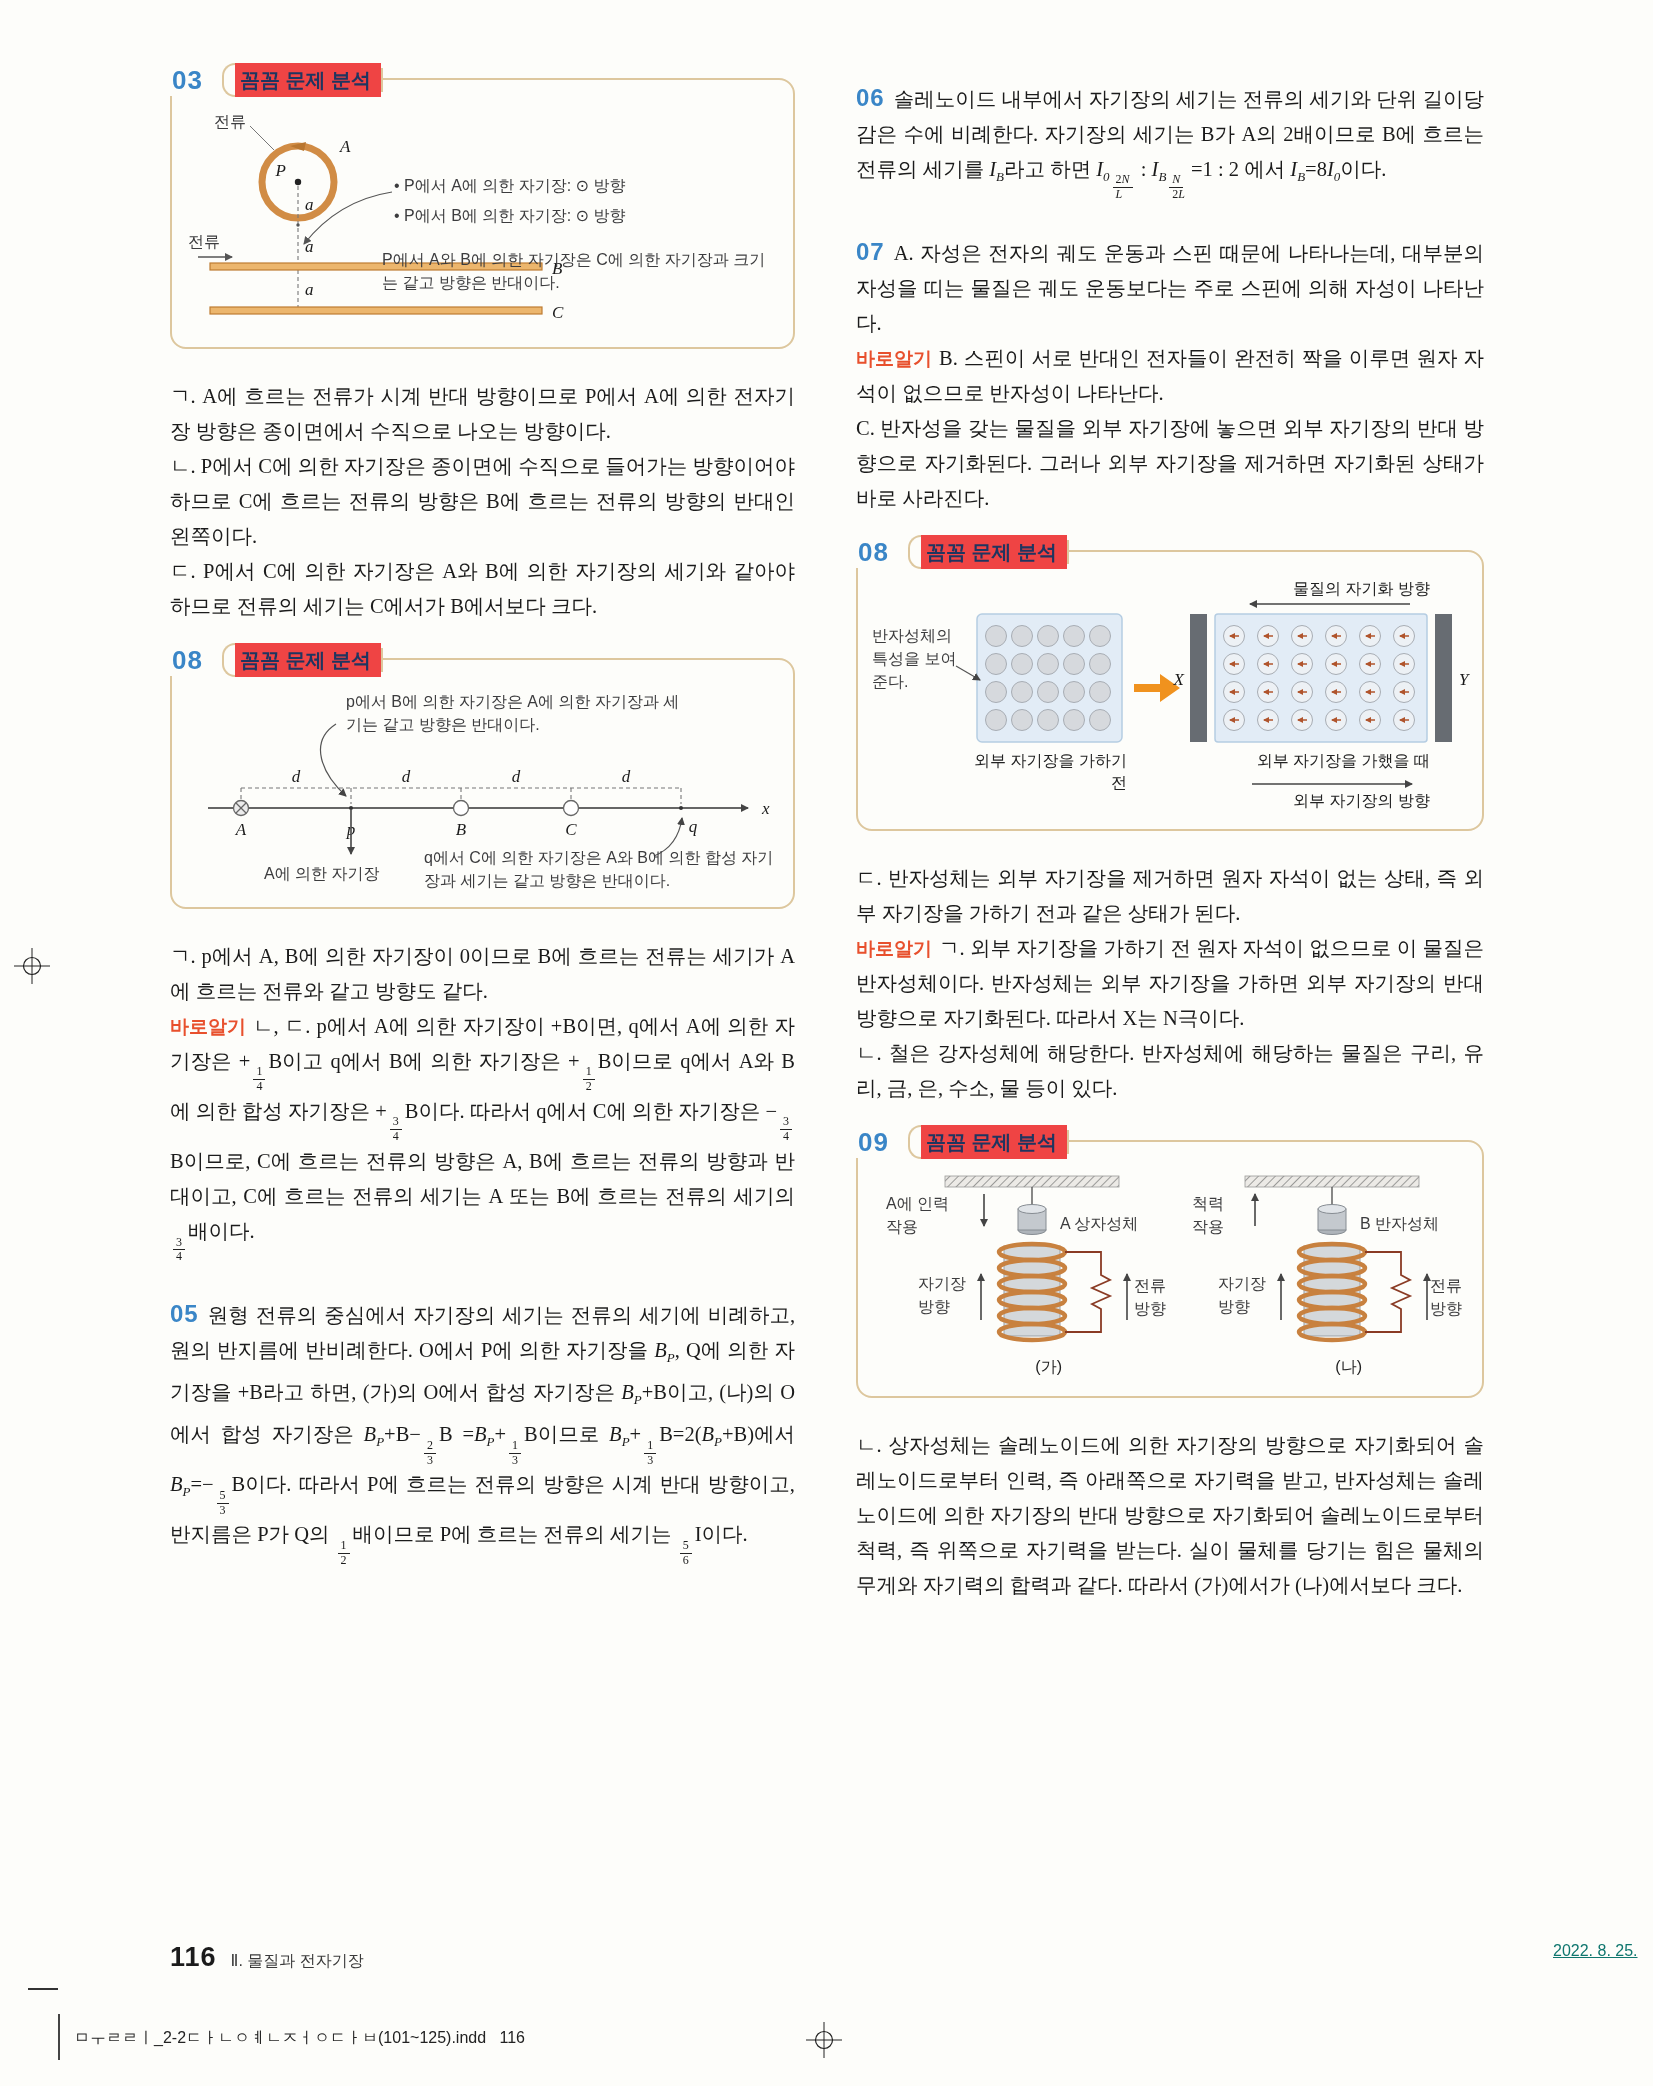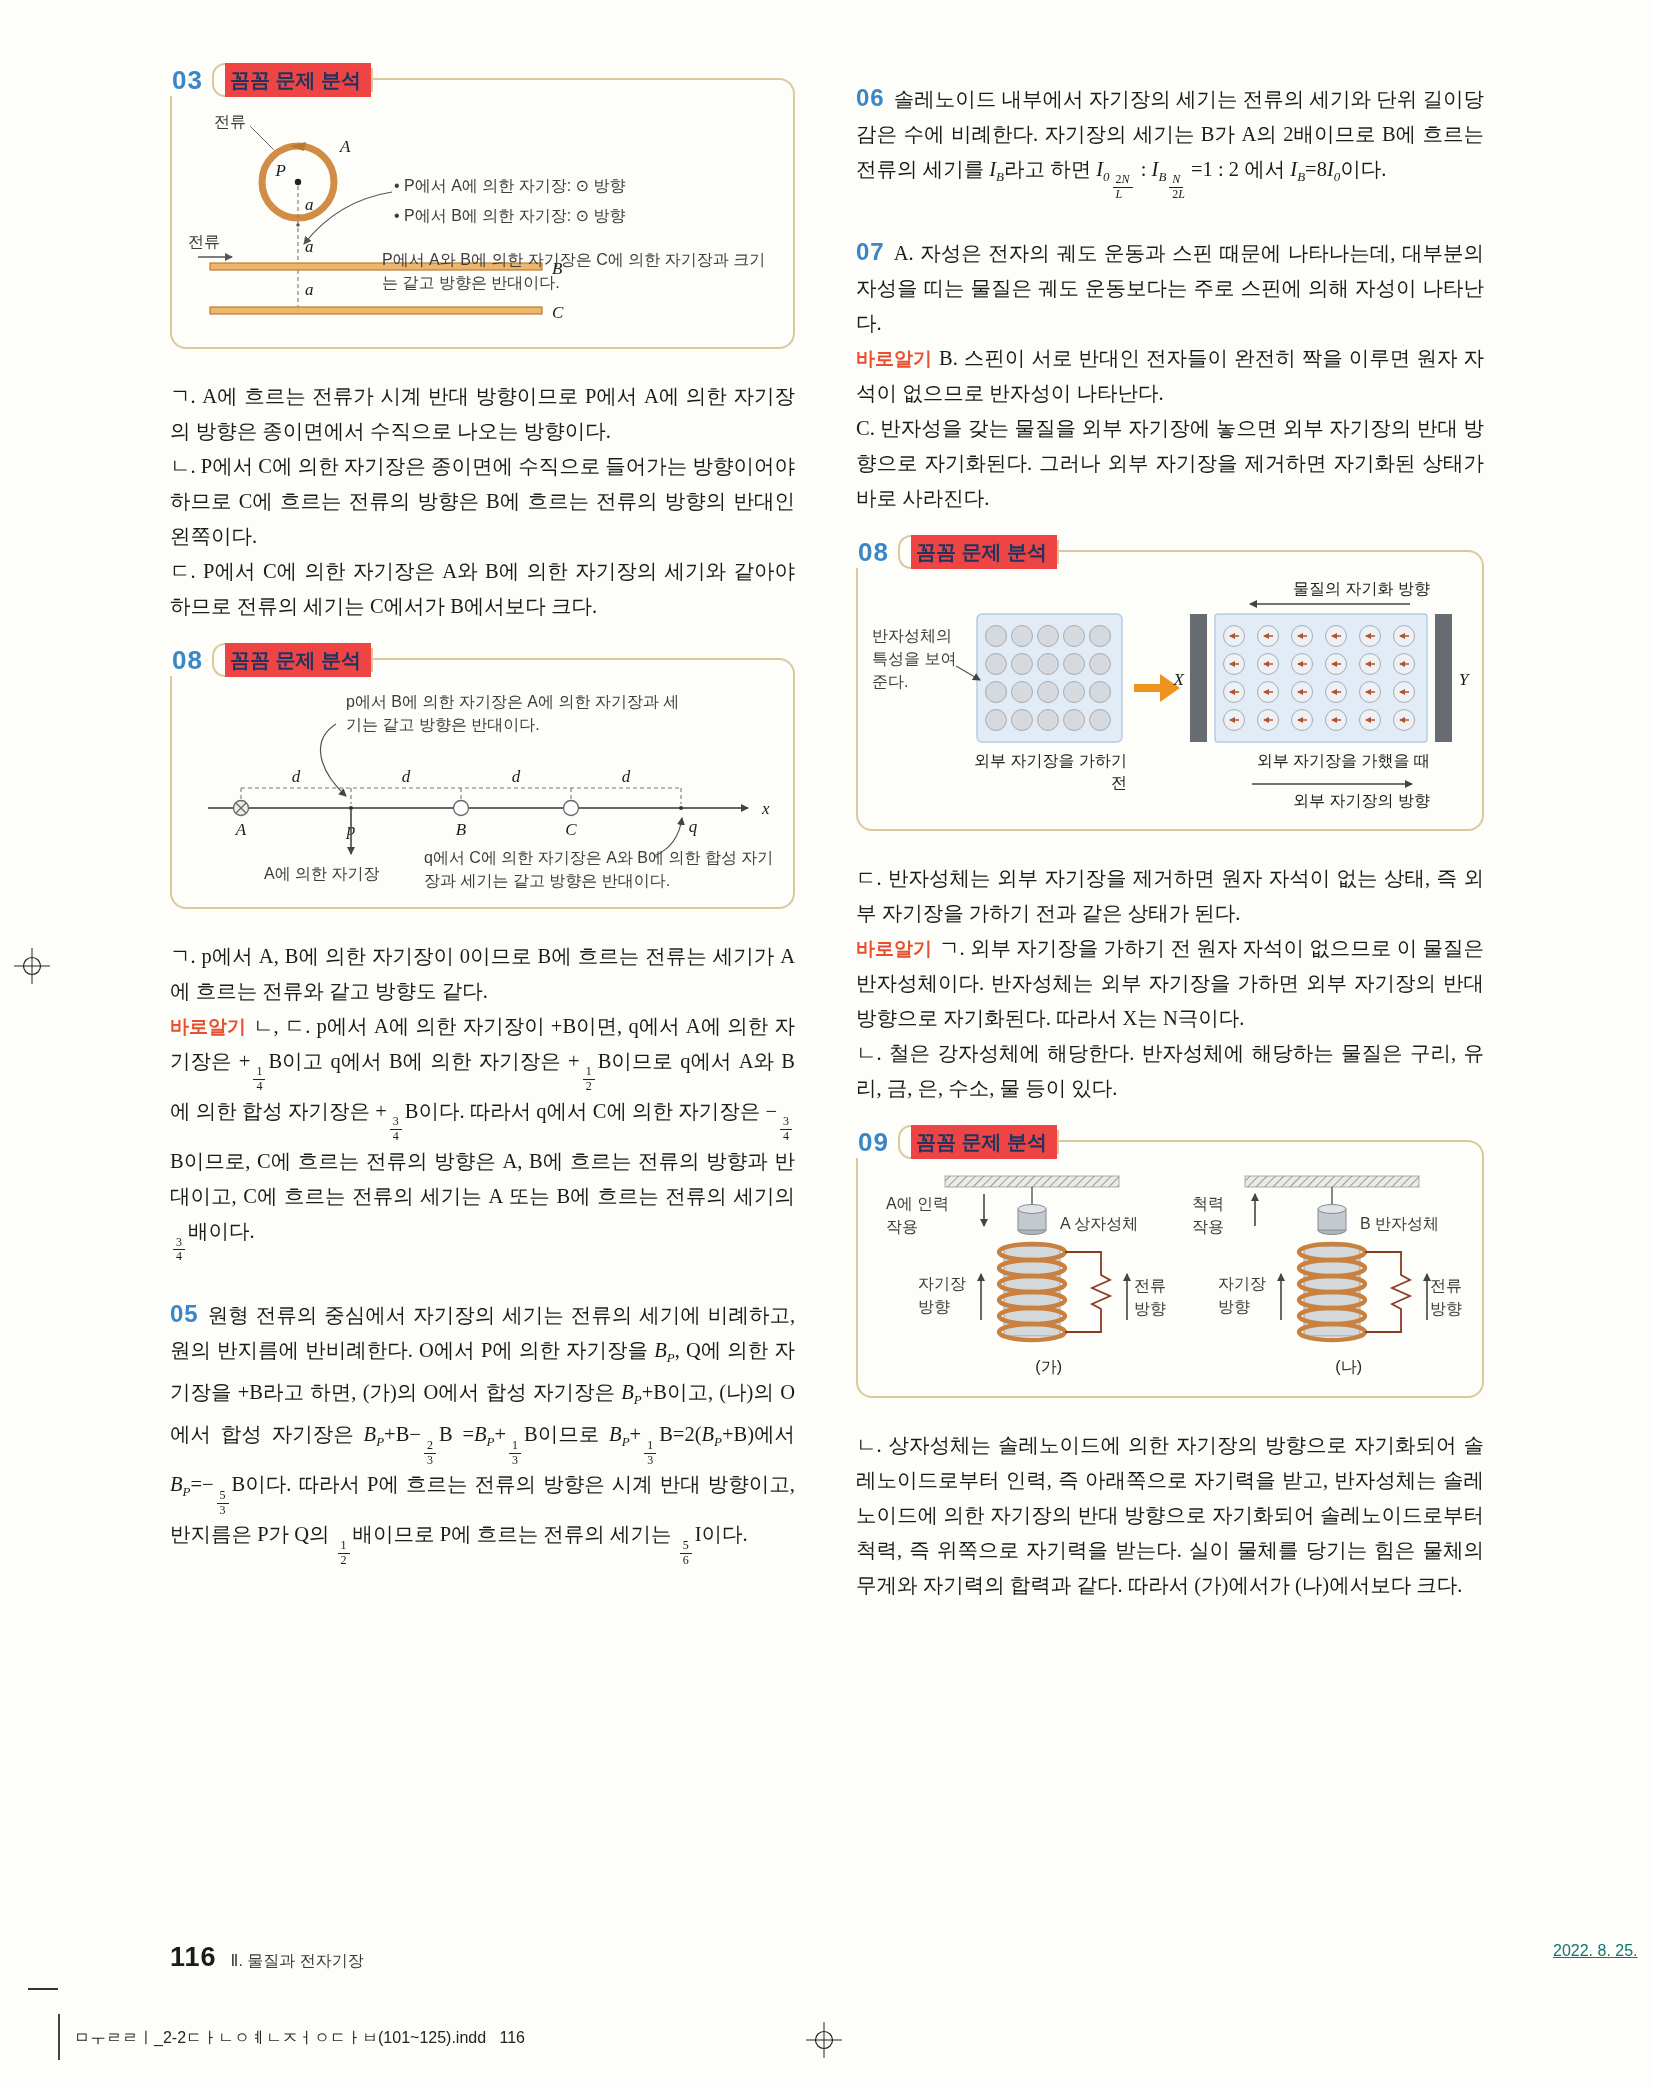--- a/index.html
+++ b/index.html
@@ -17,21 +17,21 @@
   .badge{color:#e8502d;font:bold 19px "Liberation Sans","DejaVu Sans",sans-serif;margin-right:7px;}
   .var{font-style:italic;font-family:"Liberation Serif","DejaVu Serif",serif;}
   sub.vsub{font-size:13px;font-style:italic;}
   .frac{display:inline-flex;flex-direction:column;align-items:flex-start;vertical-align:-0.62em;margin:0 3px;font-size:12px;line-height:1.15;}
   .frac .fn{border-bottom:1.3px solid #222;padding:0 3px;}
   .frac .fd{padding:0 3px;}
 
   
   .analysis{position:relative;border:2px solid #ddc79e;border-radius:16px;margin:20px 0 30px;padding:30px 14px 12px;}
   .analysis-head{position:absolute;top:-19px;left:-6px;display:flex;align-items:center;height:38px;}
-  .qnum{background:#fdfdfa;padding:0 9px 0 6px;color:#3a86c7;font:bold 26px "Liberation Sans","DejaVu Sans",sans-serif;letter-spacing:1px;}
+  .qnum{background:#fdfdfa;padding:0 19px 0 6px;color:#3a86c7;font:bold 26px "Liberation Sans","DejaVu Sans",sans-serif;letter-spacing:1px;}
   .paren{width:13px;height:34px;border:2px solid #ddc79e;border-right:none;border-radius:17px 0 0 17px;background:#fdfdfa;box-sizing:border-box;}
   .analysis-title{background:#ef4444;color:#1f3560;font:bold 20px "Liberation Sans","DejaVu Sans",sans-serif;padding:0 10px 0 5px;height:34px;display:flex;align-items:center;}
   .title-tick{width:2px;height:24px;background:#ddc79e;}
 
   
   .fig{position:relative;margin:0 auto;}
   .fig svg{position:absolute;left:0;top:0;}
   .fig-label{position:absolute;font:16px/1.45 "Liberation Sans","DejaVu Sans",sans-serif;color:#3c3c3e;}
   .fig-cap{position:absolute;font:16px/1.4 "Liberation Sans","DejaVu Sans",sans-serif;color:#222;text-align:right;}
   .nowrap{white-space:nowrap;}
@@ -89,21 +89,21 @@
         </svg>
         <div class="fig-label" style="left:28px;top:0;">전류</div>
         <div class="fig-label" style="left:2px;top:120px;">전류</div>
         <div class="fig-label" style="left:208px;top:64px;width:380px;">• P에서 A에 의한 자기장: ⊙ 방향</div>
         <div class="fig-label" style="left:208px;top:94px;width:380px;">• P에서 B에 의한 자기장: ⊙ 방향</div>
         <div class="fig-label" style="left:196px;top:138px;width:392px;">P에서 A와 B에 의한 자기장은 C에 의한 자기장과 크기는 같고 방향은 반대이다.</div>
       </div>
     </section>
 
     <div class="ans">
-        <p class="ans-p">ㄱ. A에 흐르는 전류가 시계 반대 방향이므로 P에서 A에 의한 자기장의 방향은 종이면에서 수직으로 나오는 방향이다.</p>
+        <p class="ans-p">ㄱ. A에 흐르는 전류가 시계 반대 방향이므로 P에서 A에 의한 전자기장 방향은 종이면에서 수직으로 나오는 방향이다.</p>
         <p class="ans-p">ㄴ. P에서 C에 의한 자기장은 종이면에 수직으로 들어가는 방향이어야 하므로 C에 흐르는 전류의 방향은 B에 흐르는 전류의 방향의 반대인 왼쪽이다.</p>
         <p class="ans-p">ㄷ. P에서 C에 의한 자기장은 A와 B에 의한 자기장의 세기와 같아야 하므로 전류의 세기는 C에서가 B에서보다 크다.</p>
       </div>
 
     <section class="analysis">
       <div class="analysis-head">
         <span class="qnum">08</span>
         <span class="paren"></span>
         <span class="analysis-title">꼼꼼 문제 분석</span>
         <span class="title-tick"></span>

